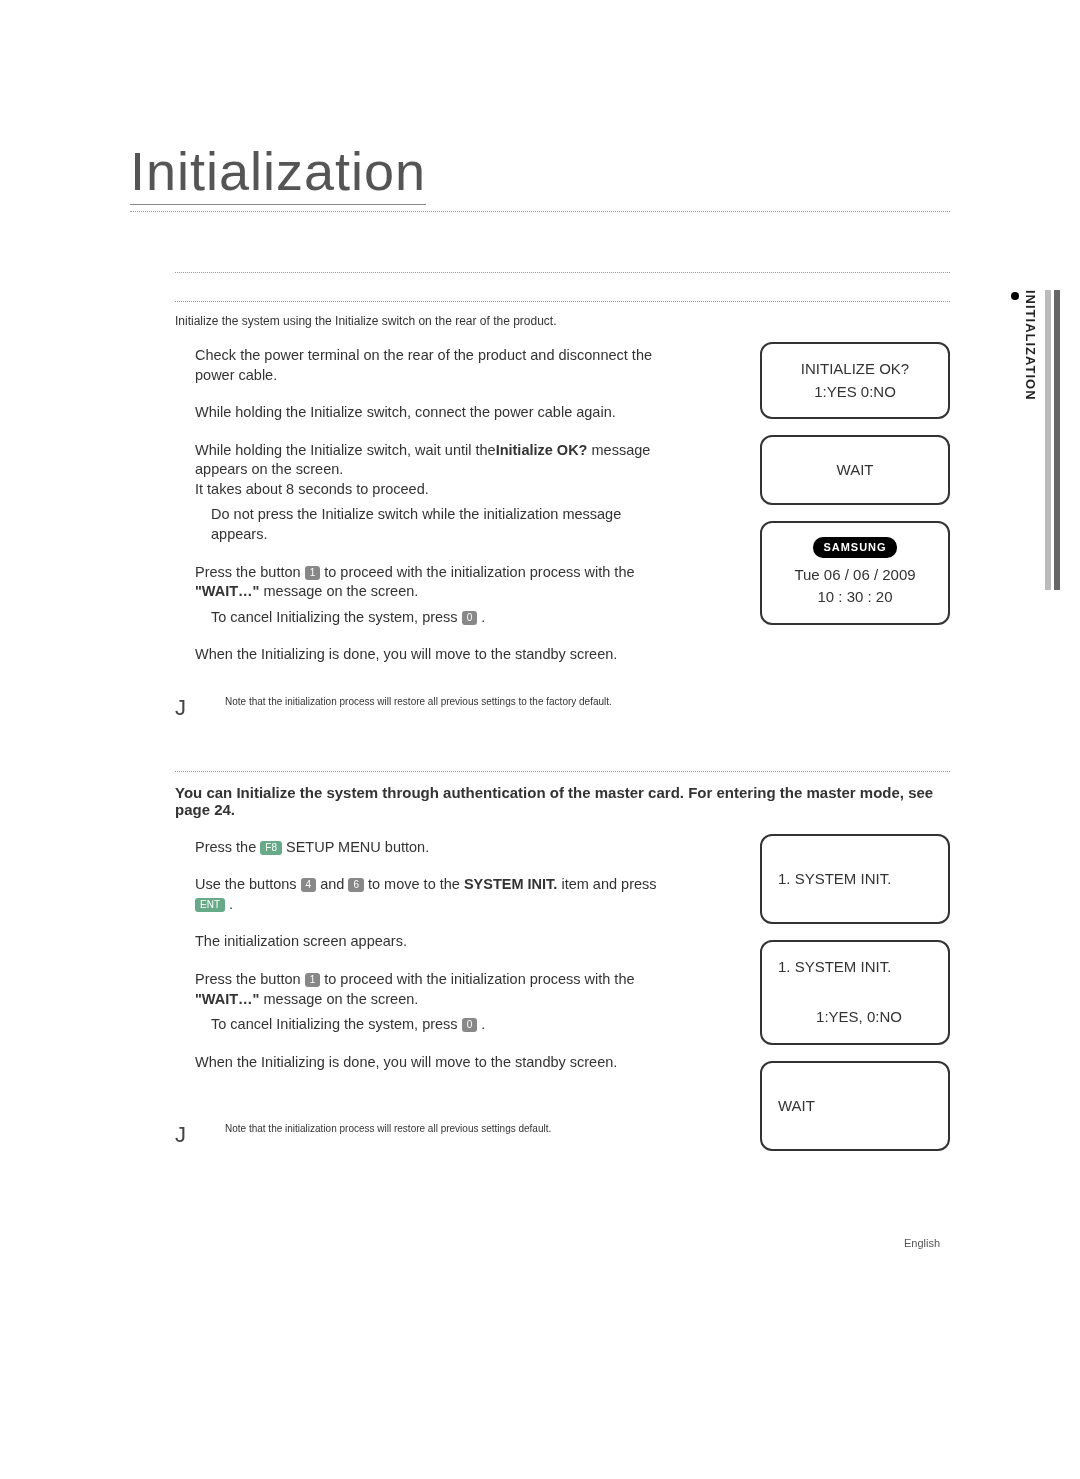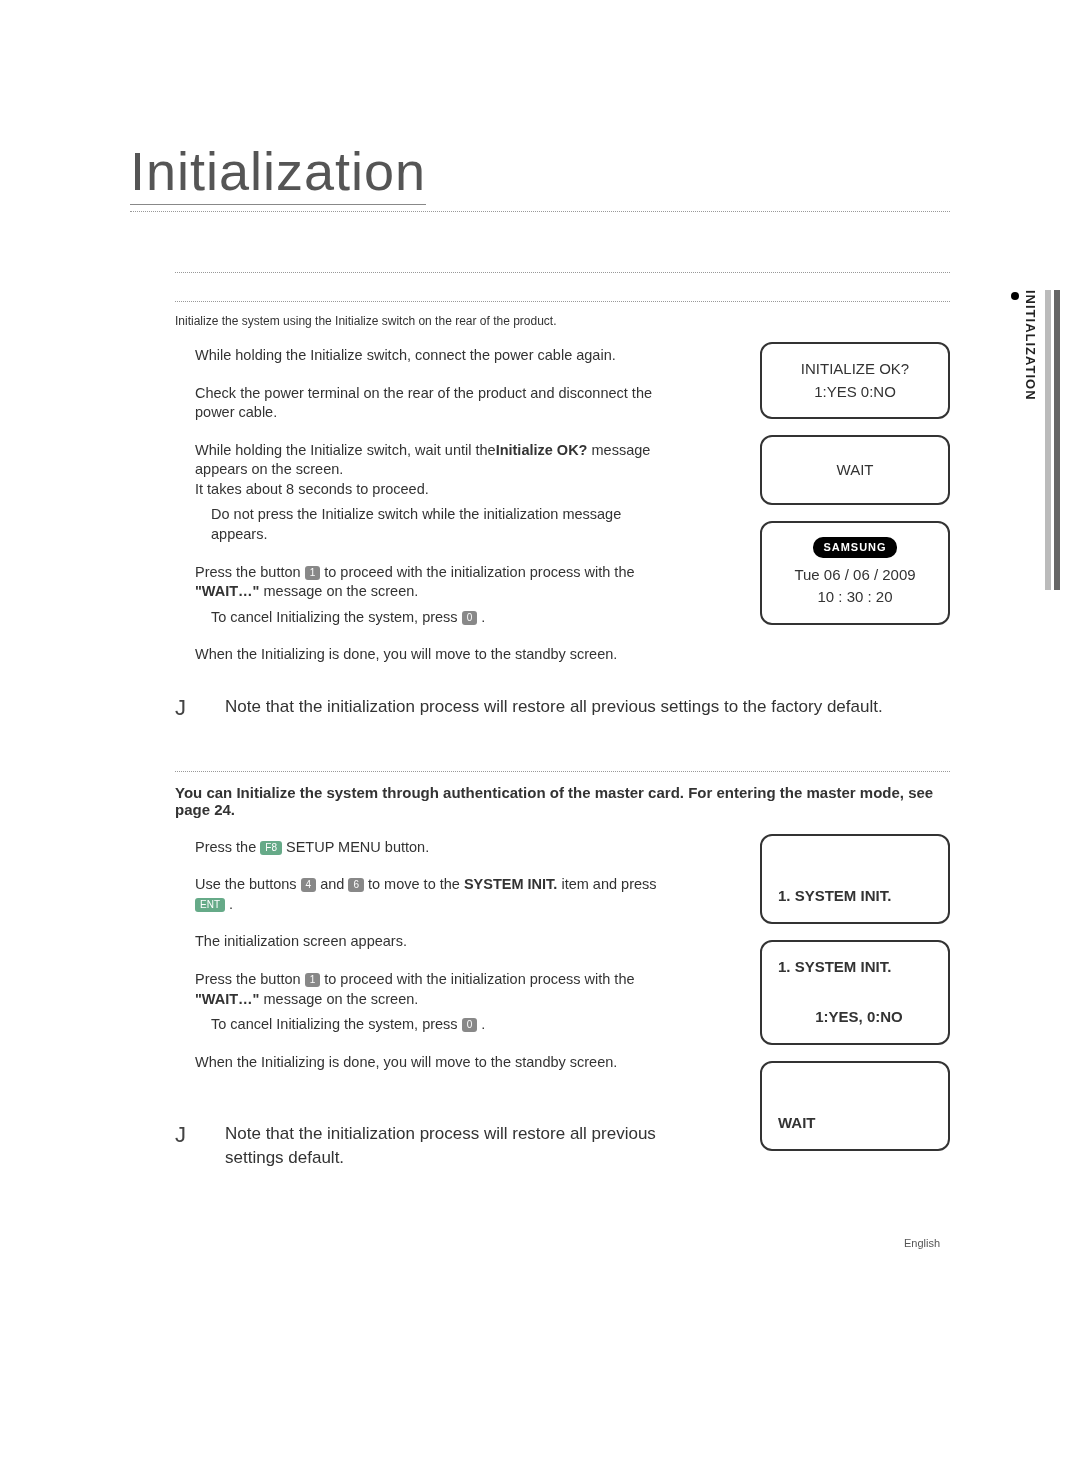--- a/index.html
+++ b/index.html
@@ -79,21 +79,21 @@
     margin: 30px 0 0 0;
   }
   .note-mark {
     font-size: 22px;
     font-weight: 300;
     color: #444;
     flex-shrink: 0;
     width: 20px;
   }
   .note-text {
-    font-size: 17px;
+    font-size: 10px;
     line-height: 1.4;
   }
   .screens {
     position: absolute;
     right: 0;
     top: 0;
     width: 190px;
     display: flex;
     flex-direction: column;
     gap: 16px;
@@ -103,21 +103,21 @@
     border-radius: 12px;
     padding: 14px 8px;
     text-align: center;
     font-size: 15px;
     line-height: 1.5;
     min-height: 70px;
     display: flex;
     flex-direction: column;
     justify-content: center;
   }
-  .screen.left-align { text-align: left; padding-left: 16px; justify-content: flex-end; font-weight: bold; }
+  .screen.left-align { text-align: left; padding-left: 16px; justify-content: center; }
   .logo {
     background: #000;
     color: #fff;
     font-size: 11px;
     font-weight: bold;
     letter-spacing: 1px;
     padding: 2px 10px;
     border-radius: 10px;
     display: inline-block;
     margin: 0 auto 6px auto;
@@ -180,22 +180,22 @@
   </div>
 
   <div class="section">
     <hr class="hr-dotted">
     <hr class="hr-dotted" style="margin-top:28px">
 
     <div style="position:relative;">
       <p class="intro">Initialize the system using the Initialize switch on the rear of the product.</p>
 
       <div class="steps">
+        <p class="step">Check the power terminal on the rear of the product and disconnect the power cable.</p>
         <p class="step">While holding the Initialize switch, connect the power cable again.</p>
-        <p class="step">Check the power terminal on the rear of the product and disconnect the power cable.</p>
 
         <div class="step">
           <span>While holding the Initialize switch, wait until the</span><span class="bold">Initialize OK?</span><span> message appears on the screen.</span><br>
           <span>It takes about 8 seconds to proceed.</span>
           <p class="substep">Do not press the Initialize switch while the initialization message appears.</p>
         </div>
 
         <div class="step">
           <span>Press the button </span><span class="key key-gray">1</span><span> to proceed with the initialization process with the </span><br>
           <span class="bold">"WAIT…"</span><span> message on the screen.</span>

